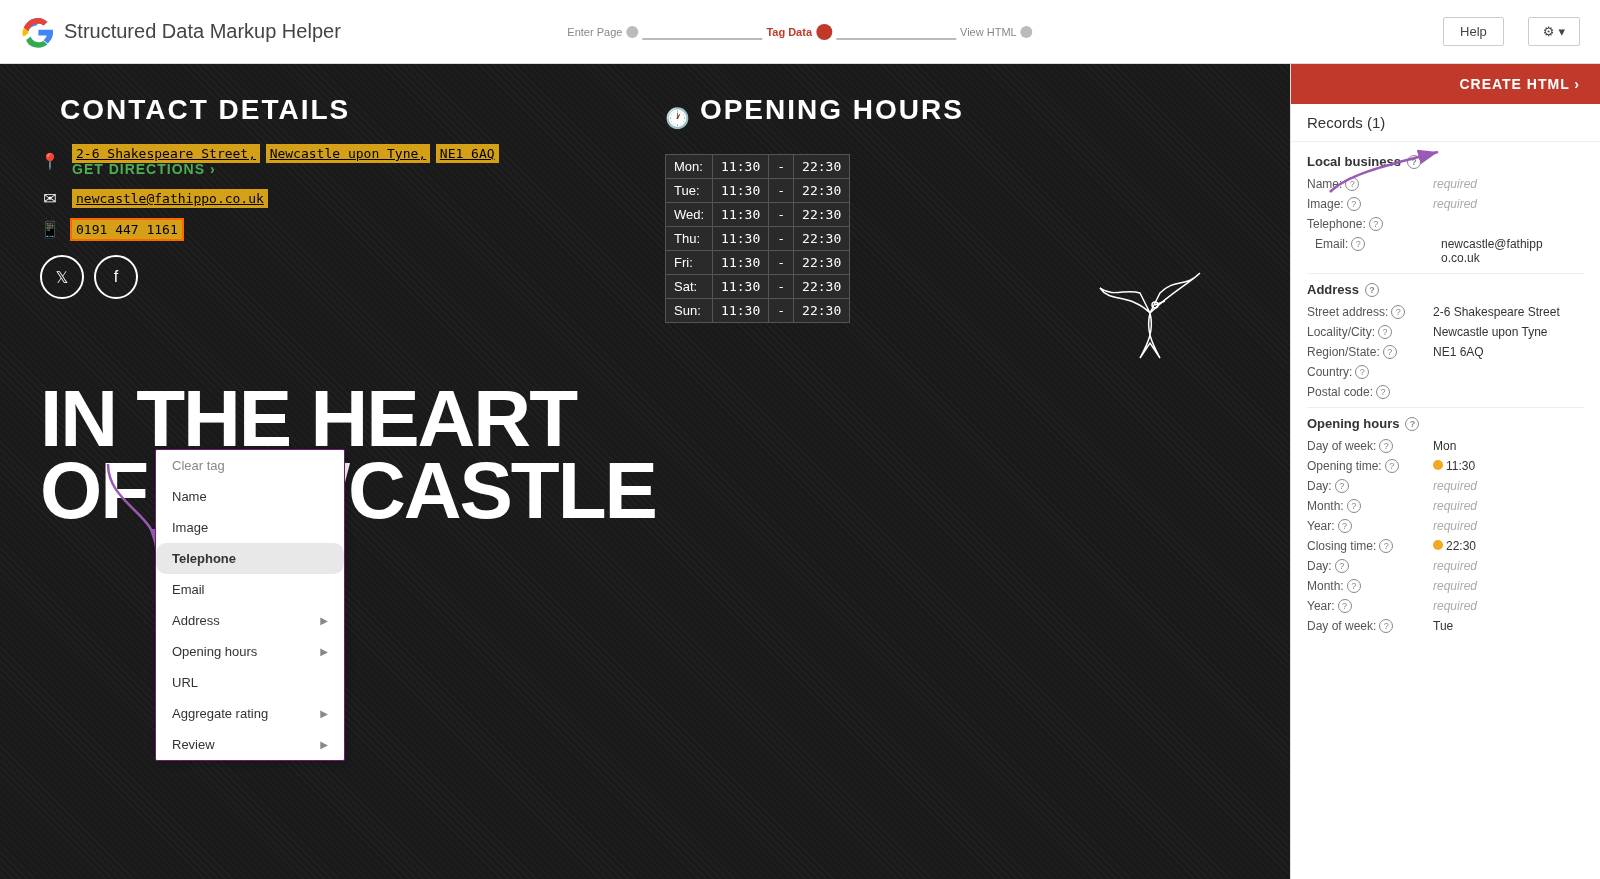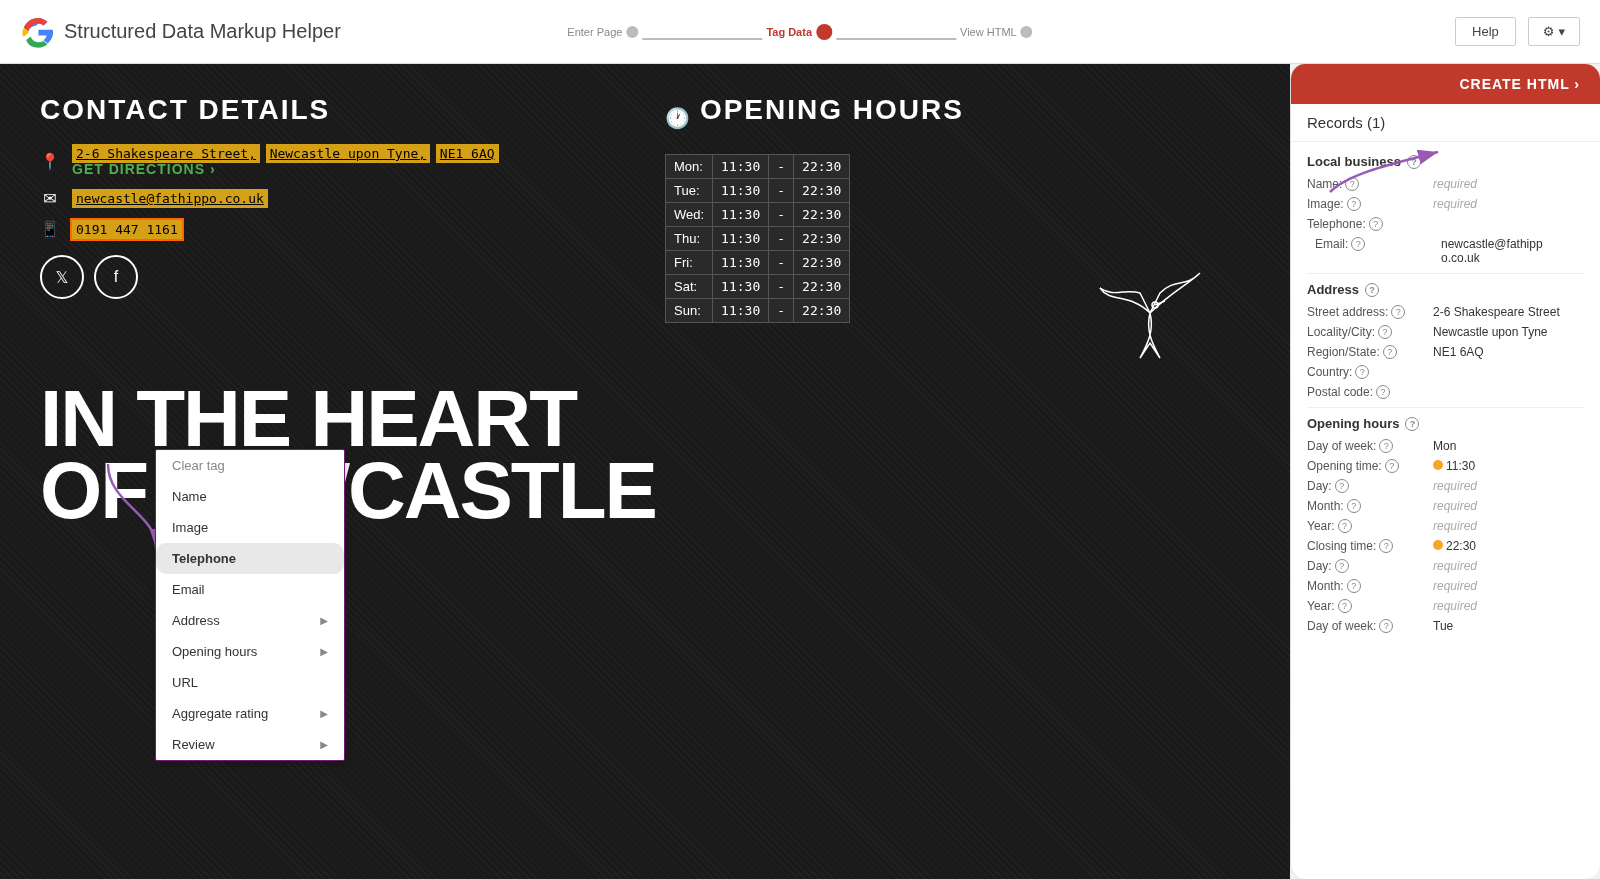--- a/index.html
+++ b/index.html
@@ -64,21 +64,21 @@
       width: 120px;
       height: 2px;
       background: #bbb;
       margin: 0 4px;
       margin-top: 14px;
     }
     .header-right {
       margin-left: auto;
       display: flex;
       align-items: center;
-      gap: 12px;
+      gap: 24px;
     }
     .help-btn {
       border: 1px solid #ccc;
       background: #fff;
       padding: 6px 16px;
       border-radius: 2px;
       cursor: pointer;
       font-size: 13px;
       color: #444;
     }
@@ -125,20 +125,21 @@
     }
 
     .section-title {
       font-size: 28px;
       font-weight: 900;
       color: #fff;
       text-transform: uppercase;
       letter-spacing: 2px;
       margin-bottom: 20px;
       font-family: 'Arial Black', sans-serif;
+      margin-left: 20px;
     }
 
     .contact-row {
       display: flex;
       align-items: center;
       margin-bottom: 12px;
       gap: 12px;
     }
 
     .contact-icon {
@@ -264,21 +265,20 @@
       color: #888;
     }
 
     
     #right-panel {
       width: 310px;
       background: #fff;
       border-left: 1px solid #ddd;
       overflow-y: auto;
       position: relative;
-      border-radius: 15px;
     }
 
     .create-html-btn {
       background: #c0392b;
       color: #fff;
       border: none;
       padding: 12px 20px;
       font-size: 14px;
       font-weight: 700;
       cursor: pointer;

